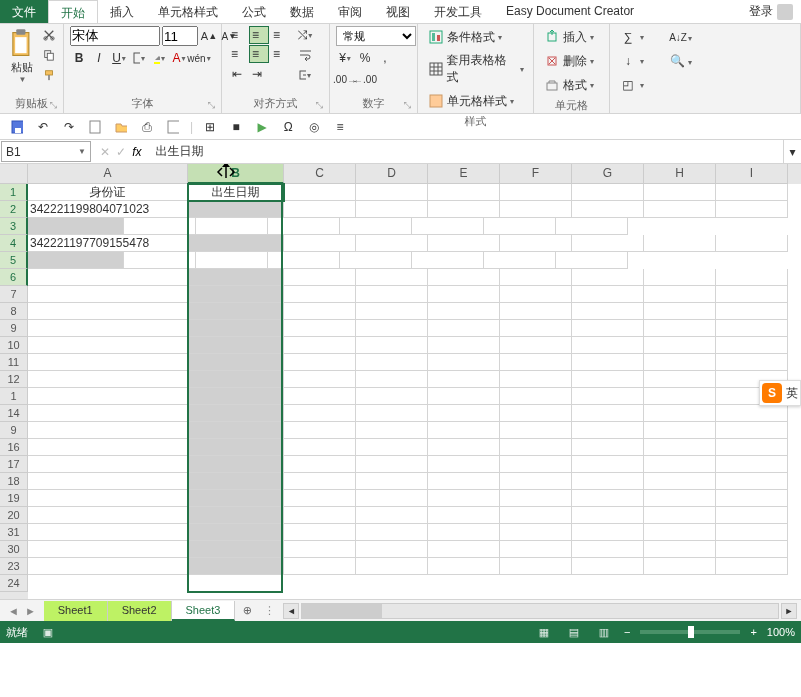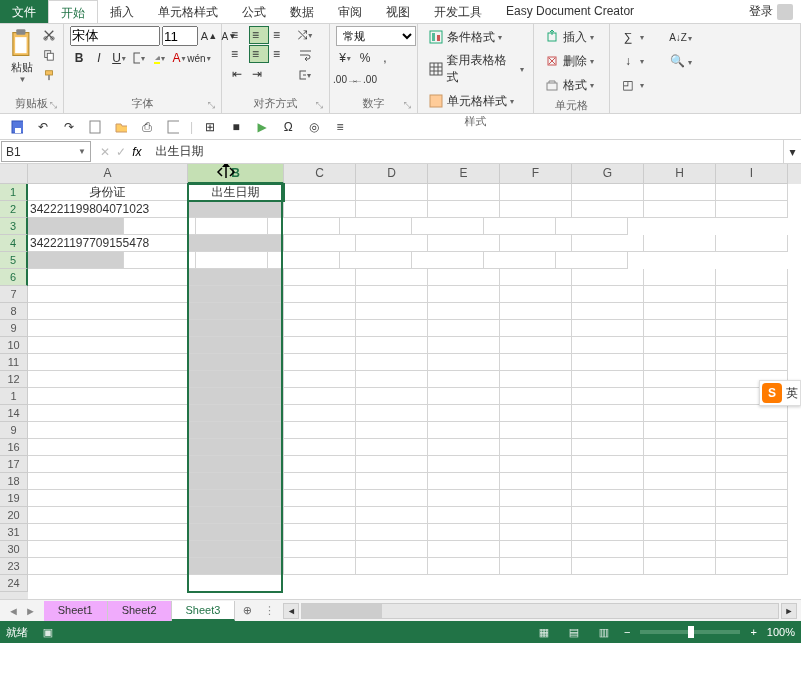--- a/index.html
+++ b/index.html
@@ -64,21 +64,21 @@
 .cell.selcol { background: #d0d0d0; }
 .cell.active { background: #fff; outline: 2px solid #217346; outline-offset: -1px; position: relative; z-index: 2; }
 .col-cursor { position: absolute; top: -4px; left: 216px; z-index: 5; }
 
 .selection-border { position: absolute; border: 2px solid #217346; pointer-events: none; z-index: 3; }
 
 
 .sheetbar { display: flex; align-items: center; height: 22px; border-top: 1px solid #d4d4d4; background: #f3f3f3; font-size: 11px; }
 .sheetbar .nav { padding: 0 8px; display: flex; gap: 6px; color: #888; }
 .sheetbar .tabs { display: flex; }
-.sheetbar .st { padding: 3px 14px; border-right: 1px solid #ccc; background: #f0abfc; cursor: pointer; }
+.sheetbar .st { padding: 3px 14px; border-right: 1px solid #ccc; background: #bef264; cursor: pointer; }
 .sheetbar .st.active { background: #fff; border-bottom: 2px solid #217346; color: #217346; }
 .sheetbar .add { width: 24px; text-align: center; color: #666; }
 .sheetbar .hscroll { flex: 1; display: flex; align-items: center; padding: 0 4px; gap: 2px; }
 .sheetbar .scrbtn { width: 16px; height: 16px; background: #e6e6e6; border: 1px solid #ccc; text-align: center; line-height: 14px; font-size: 9px; }
 .sheetbar .scrtrack { flex: 1; height: 16px; background: #e6e6e6; border: 1px solid #ccc; position: relative; }
 .sheetbar .scrthumb { position: absolute; left: 0; top: 0; bottom: 0; width: 80px; background: #cdcdcd; }
 
 
 .status { display: flex; align-items: center; height: 22px; background: #217346; color: #fff; font-size: 11px; padding: 0 6px; gap: 10px; }
 .status .spacer { flex: 1; }

